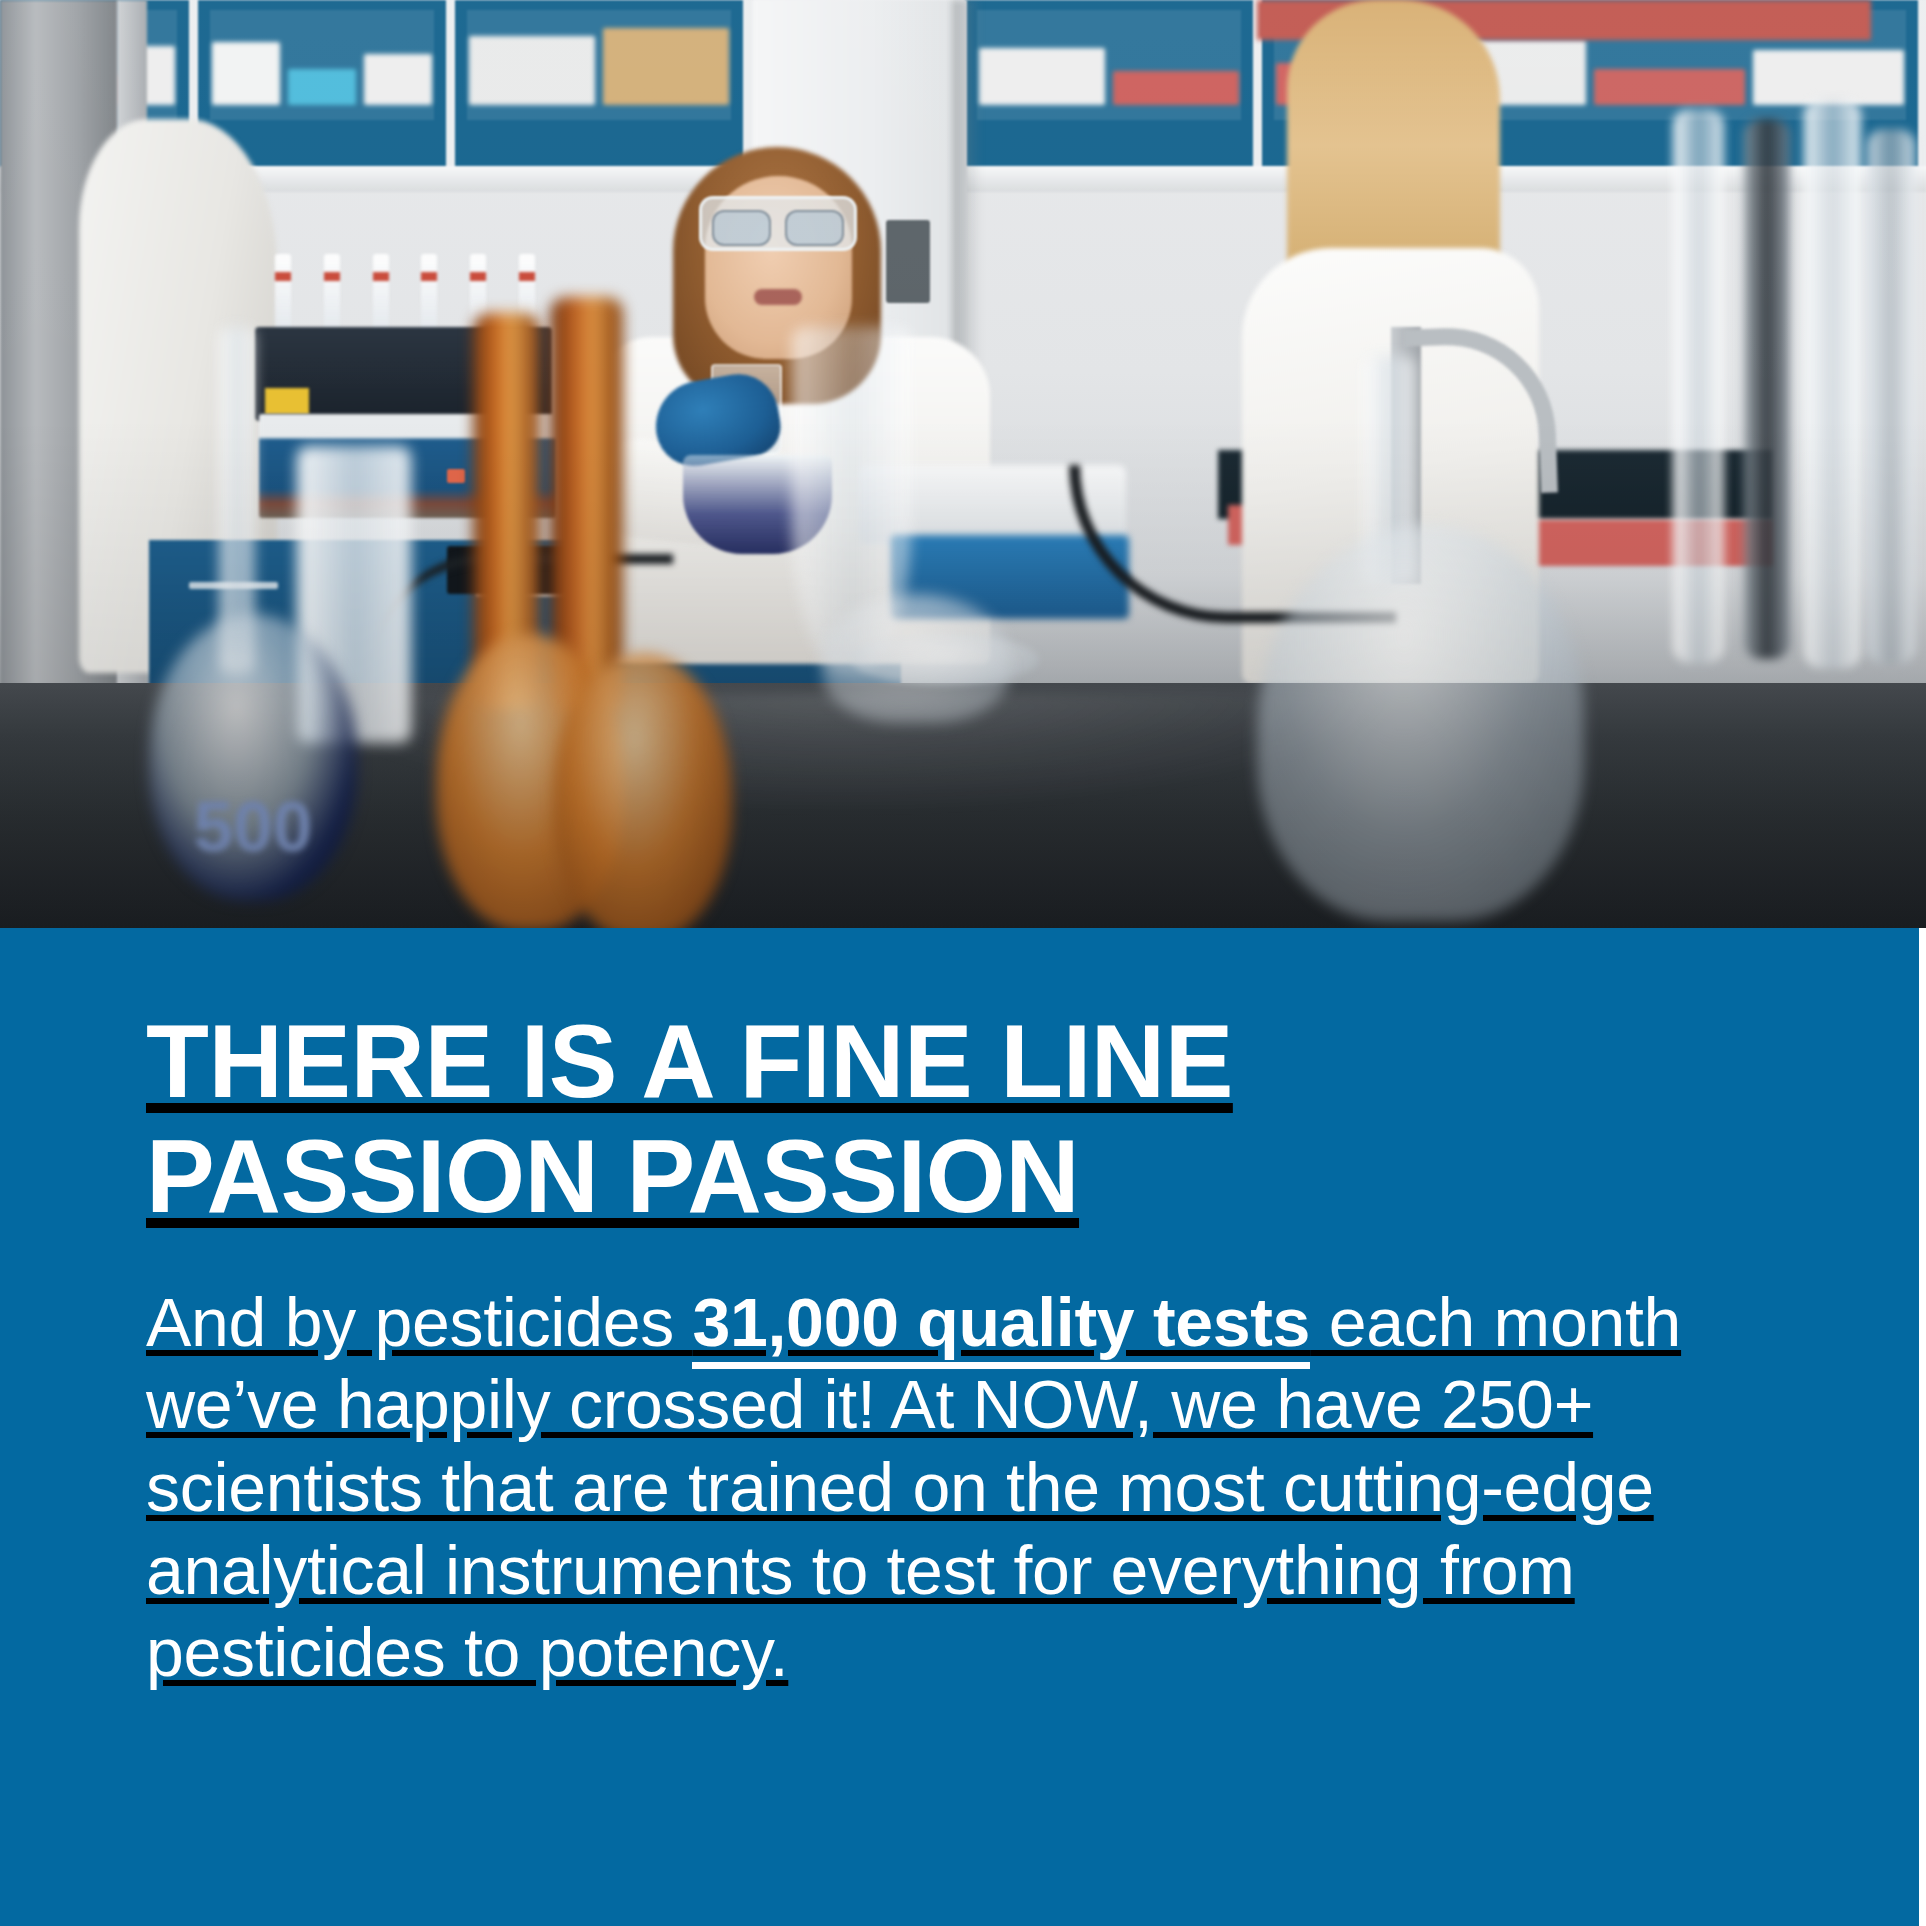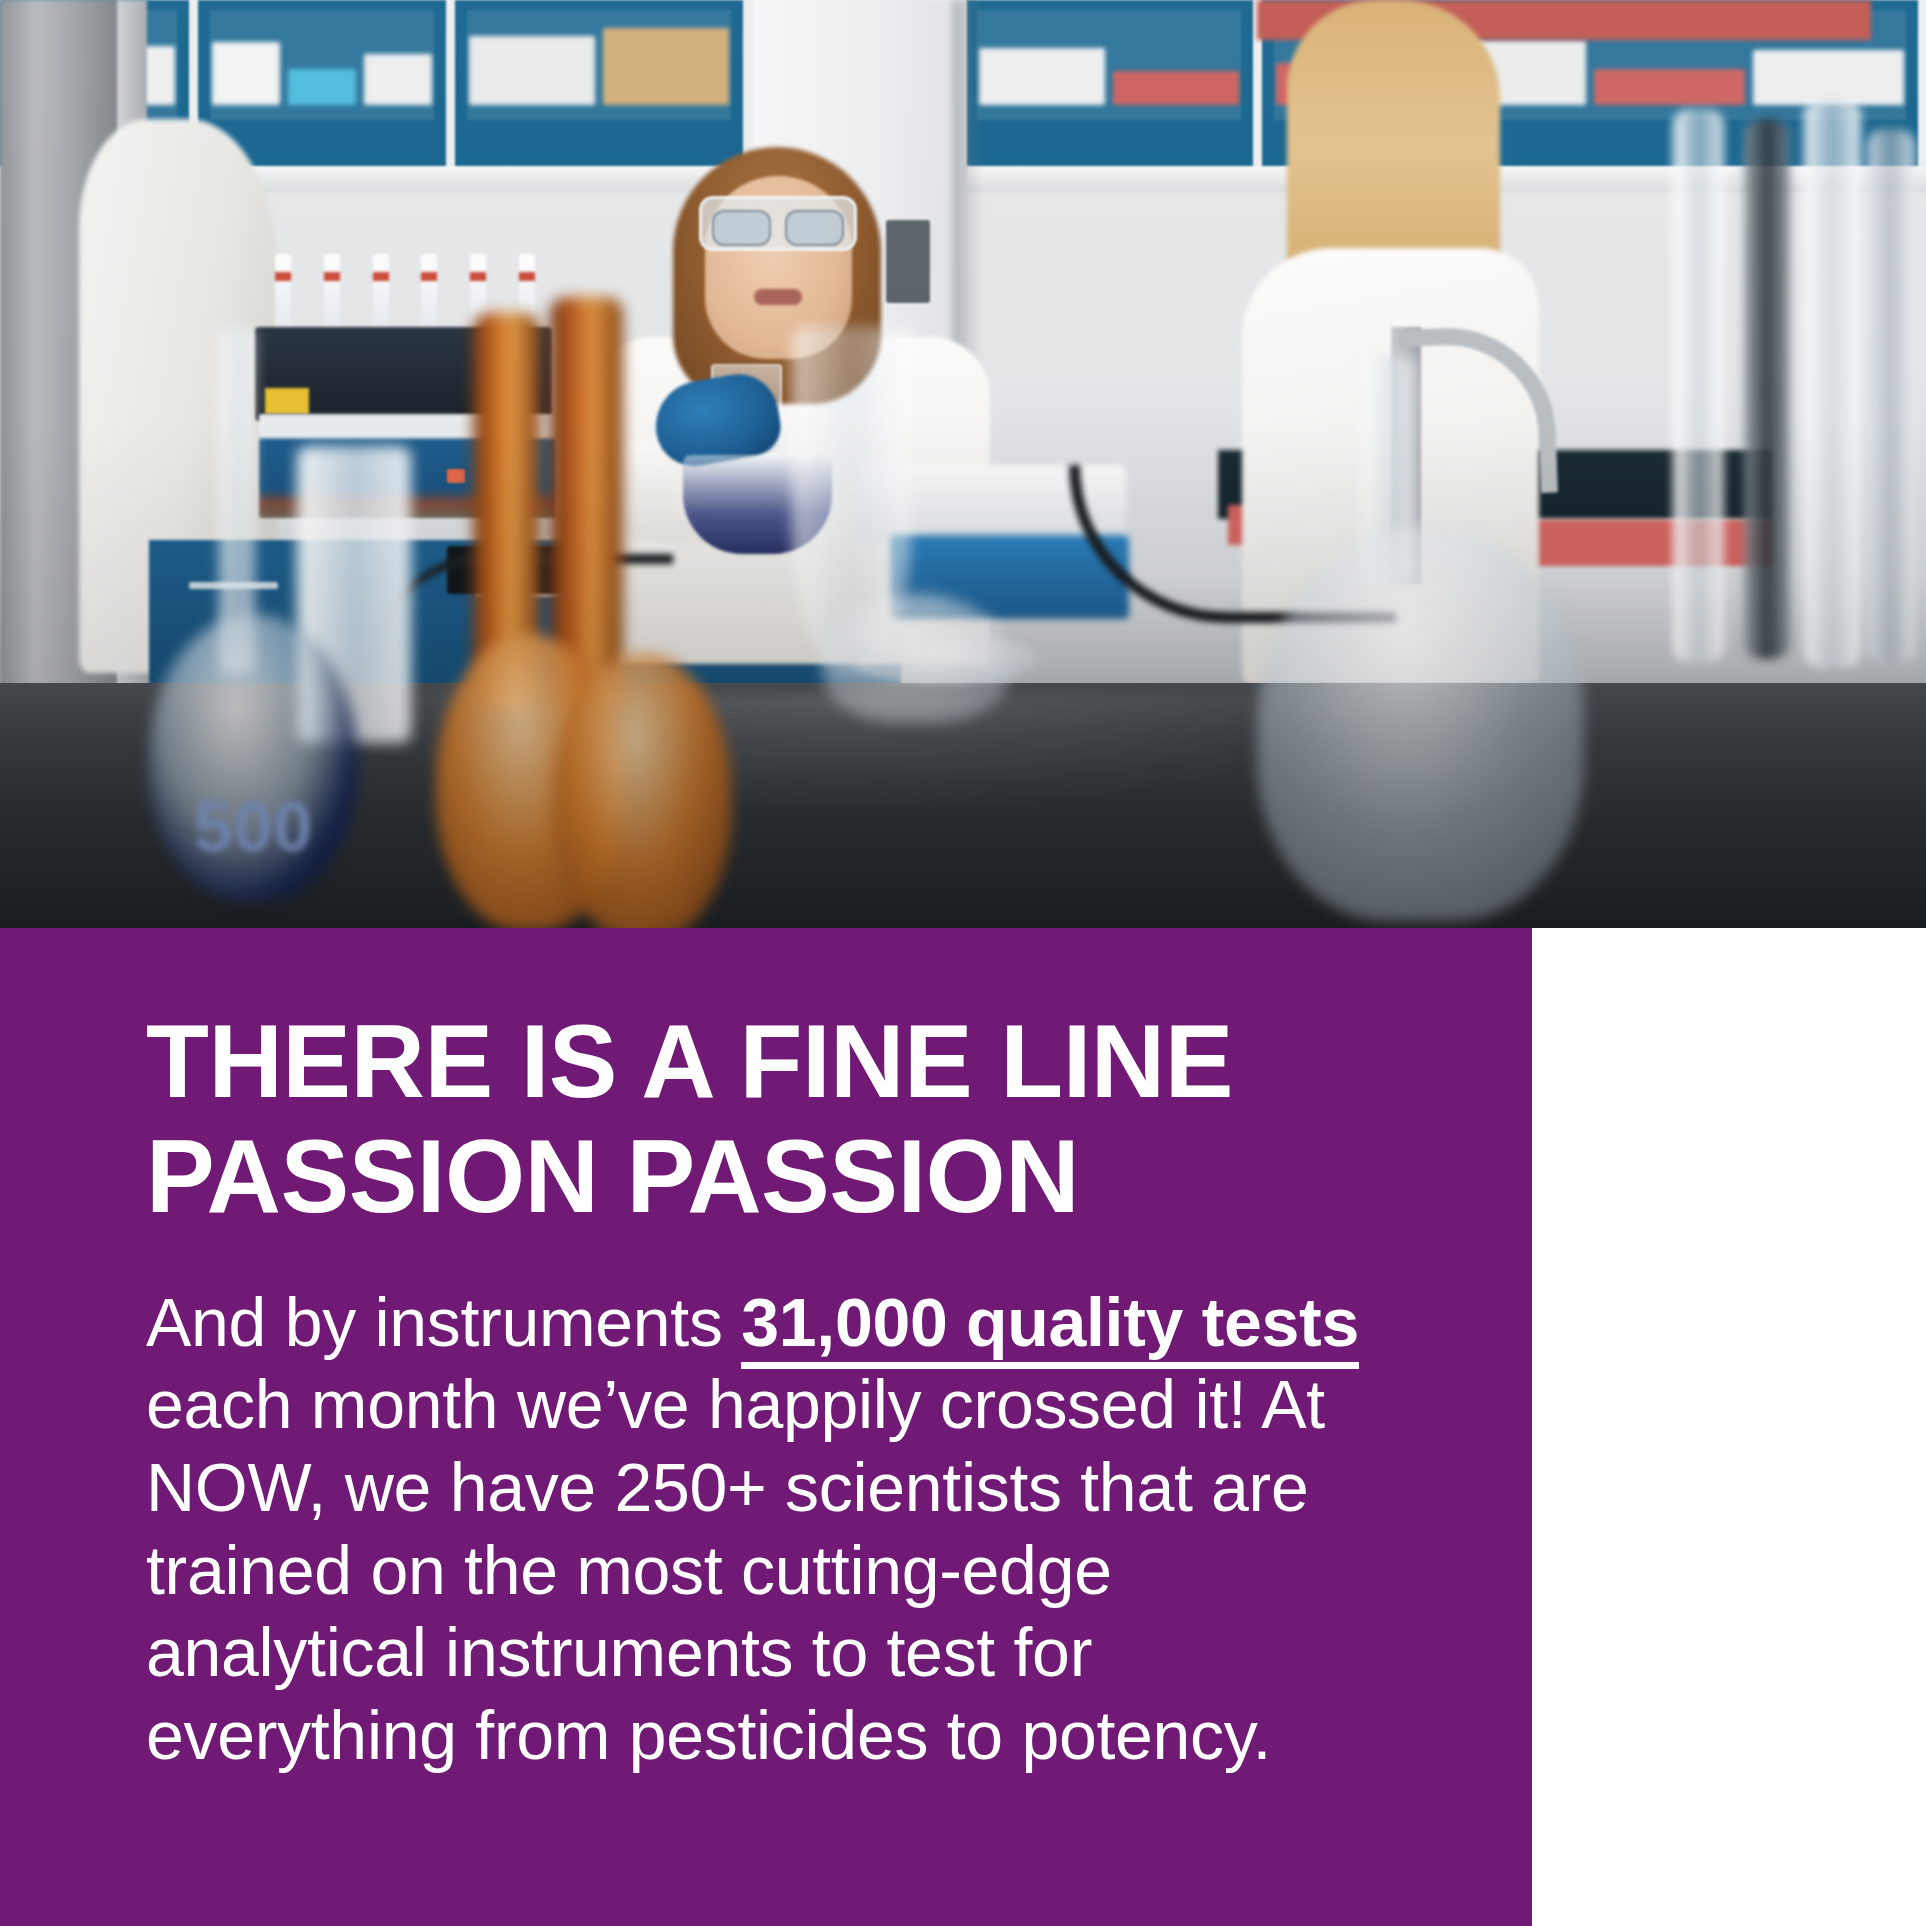--- a/index.html
+++ b/index.html
@@ -501,24 +501,25 @@
   .grade {
     position: absolute; inset: 0;
     background: linear-gradient(180deg, rgba(255,255,255,0.03) 0%, rgba(0,0,0,0.0) 45%, rgba(0,0,0,0.16) 100%);
     pointer-events: none;
   }
 
   
   .orange-panel {
     position: absolute;
     left: 0; top: 928px;
-    width: 1532px;
+    width: 1919px;
     height: 999px;
-    background: #701a75;
+    background: #0369a1;
     padding: 77px 149px 0 146px;
+    text-decoration: underline;
   }
 
   .headline {
     color: #ffffff;
     font-family: "Liberation Sans", sans-serif;
     font-weight: 700;
     font-size: 103px;
     line-height: 1.115;
     letter-spacing: -0.5px;
     margin: 0 0 0 0;
@@ -683,18 +684,18 @@
     <div class="grade"></div>
   </div>
 
   <div class="orange-panel">
 
     <h1 class="headline">
       <span class="hl-line">THERE IS A FINE LINE</span>
       <span class="hl-line">PASSION PASSION</span>
     </h1>
 
-    <p class="body-copy"><span>And by instruments </span><span class="emph">31,000 quality tests</span><span> each month we’ve happily crossed it! At NOW, we have 250+ scientists that are trained on the most cutting-edge analytical instruments to test for everything from pesticides to potency.</span></p>
+    <p class="body-copy"><span>And by pesticides </span><span class="emph">31,000 quality tests</span><span> each month we’ve happily crossed it! At NOW, we have 250+ scientists that are trained on the most cutting-edge analytical instruments to test for everything from pesticides to potency.</span></p>
 
   </div>
 
 </div>
 
 
 </body></html>

